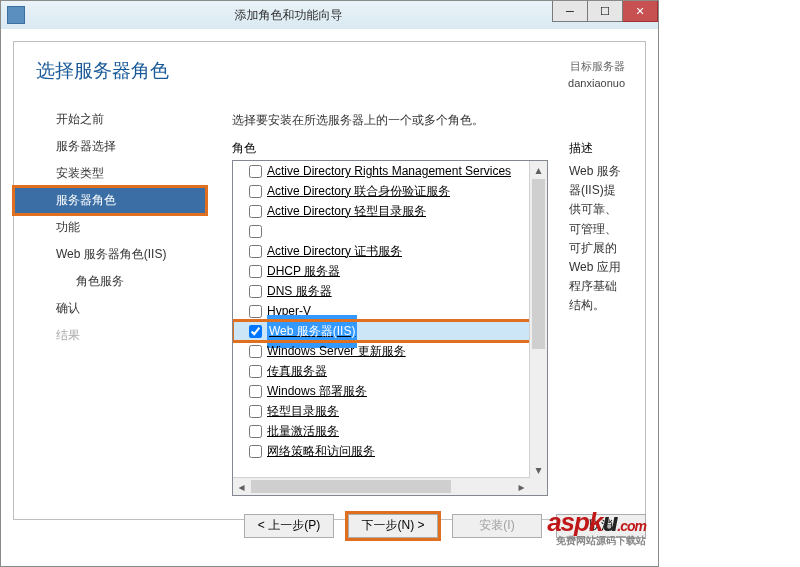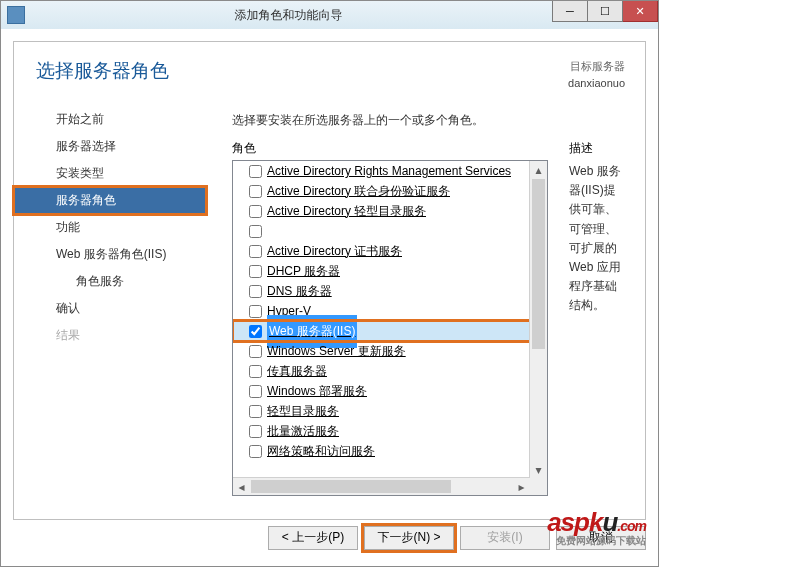--- a/index.html
+++ b/index.html
@@ -35,21 +35,21 @@
 .role-item.sel .txt{background:#3399ff;color:#fff;padding:8px 2px;}
 .role-item.highlight{outline:3px solid #e07020;outline-offset:-1px;}
 .vscroll{position:absolute;top:0;right:0;bottom:17px;width:17px;background:#efefef;border-left:1px solid #d0d0d0;}
 .vscroll .arrow{height:17px;display:flex;align-items:center;justify-content:center;color:#606060;}
 .vscroll .thumb{position:absolute;left:2px;right:2px;top:18px;height:170px;background:#cfcfcf;}
 .hscroll{position:absolute;left:0;right:17px;bottom:0;height:17px;background:#efefef;border-top:1px solid #d0d0d0;}
 .hscroll .arrow{width:17px;height:100%;display:inline-flex;align-items:center;justify-content:center;color:#606060;}
 .hscroll .thumb{position:absolute;top:2px;bottom:2px;left:18px;width:200px;background:#cfcfcf;}
 .hscroll .arrow.right{position:absolute;right:0;top:0;}
 .sbcorner{position:absolute;right:0;bottom:0;width:17px;height:17px;background:#efefef;}
-.footer{position:absolute;left:12px;right:12px;bottom:12px;height:33px;display:flex;align-items:center;justify-content:flex-end;gap:6px;}
+.footer{position:absolute;left:12px;right:12px;bottom:24px;height:33px;display:flex;align-items:center;justify-content:flex-end;gap:14px;}
 .btn{min-width:90px;height:24px;padding:0 12px;border:1px solid #acacac;background:#efefef;cursor:pointer;font-size:12px;font-family:inherit;}
 .btn.highlight{outline:3px solid #e07020;}
 .btn:disabled{color:#a0a0a0;}
 .watermark{position:absolute;right:12px;bottom:18px;font-family:Arial,sans-serif;font-weight:bold;pointer-events:none;}
 .watermark .big{font-size:26px;font-style:italic;color:#c01818;letter-spacing:-1px;}
 .watermark .big .u{color:#222;}
 .watermark .sm{font-size:10px;color:#888;display:block;text-align:right;margin-top:-4px;}
 </style>
 </head>
 <body>

